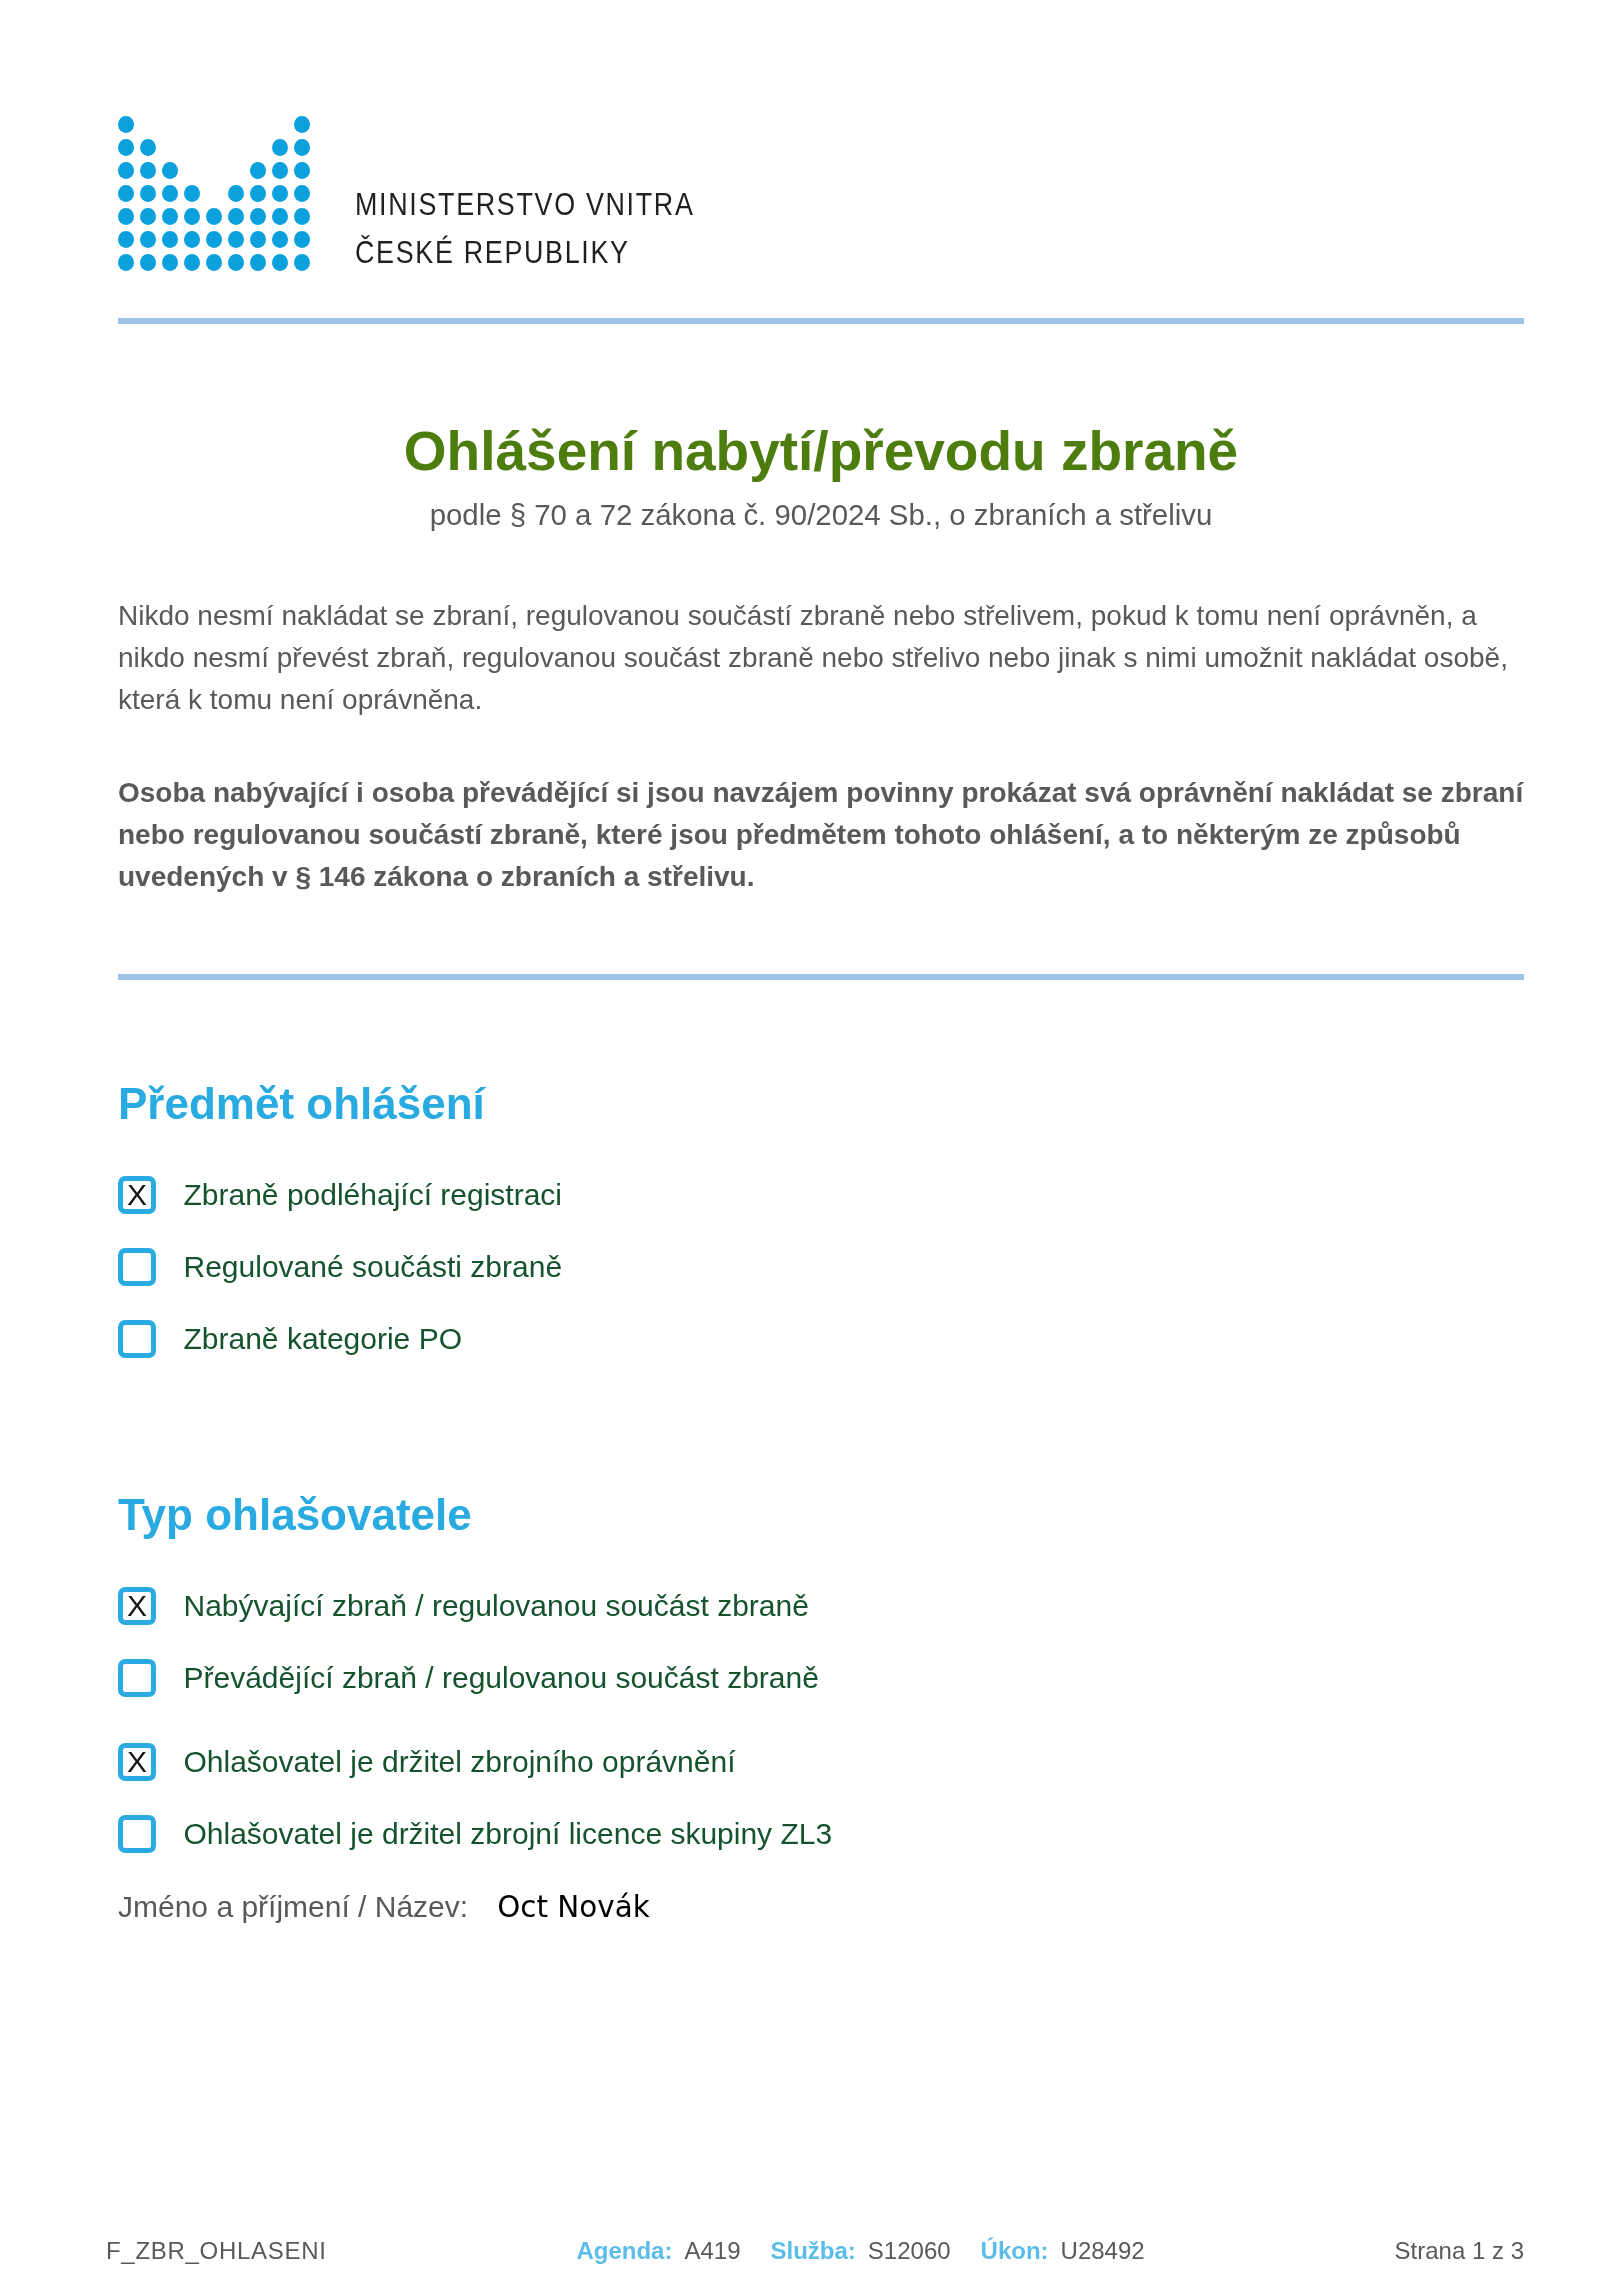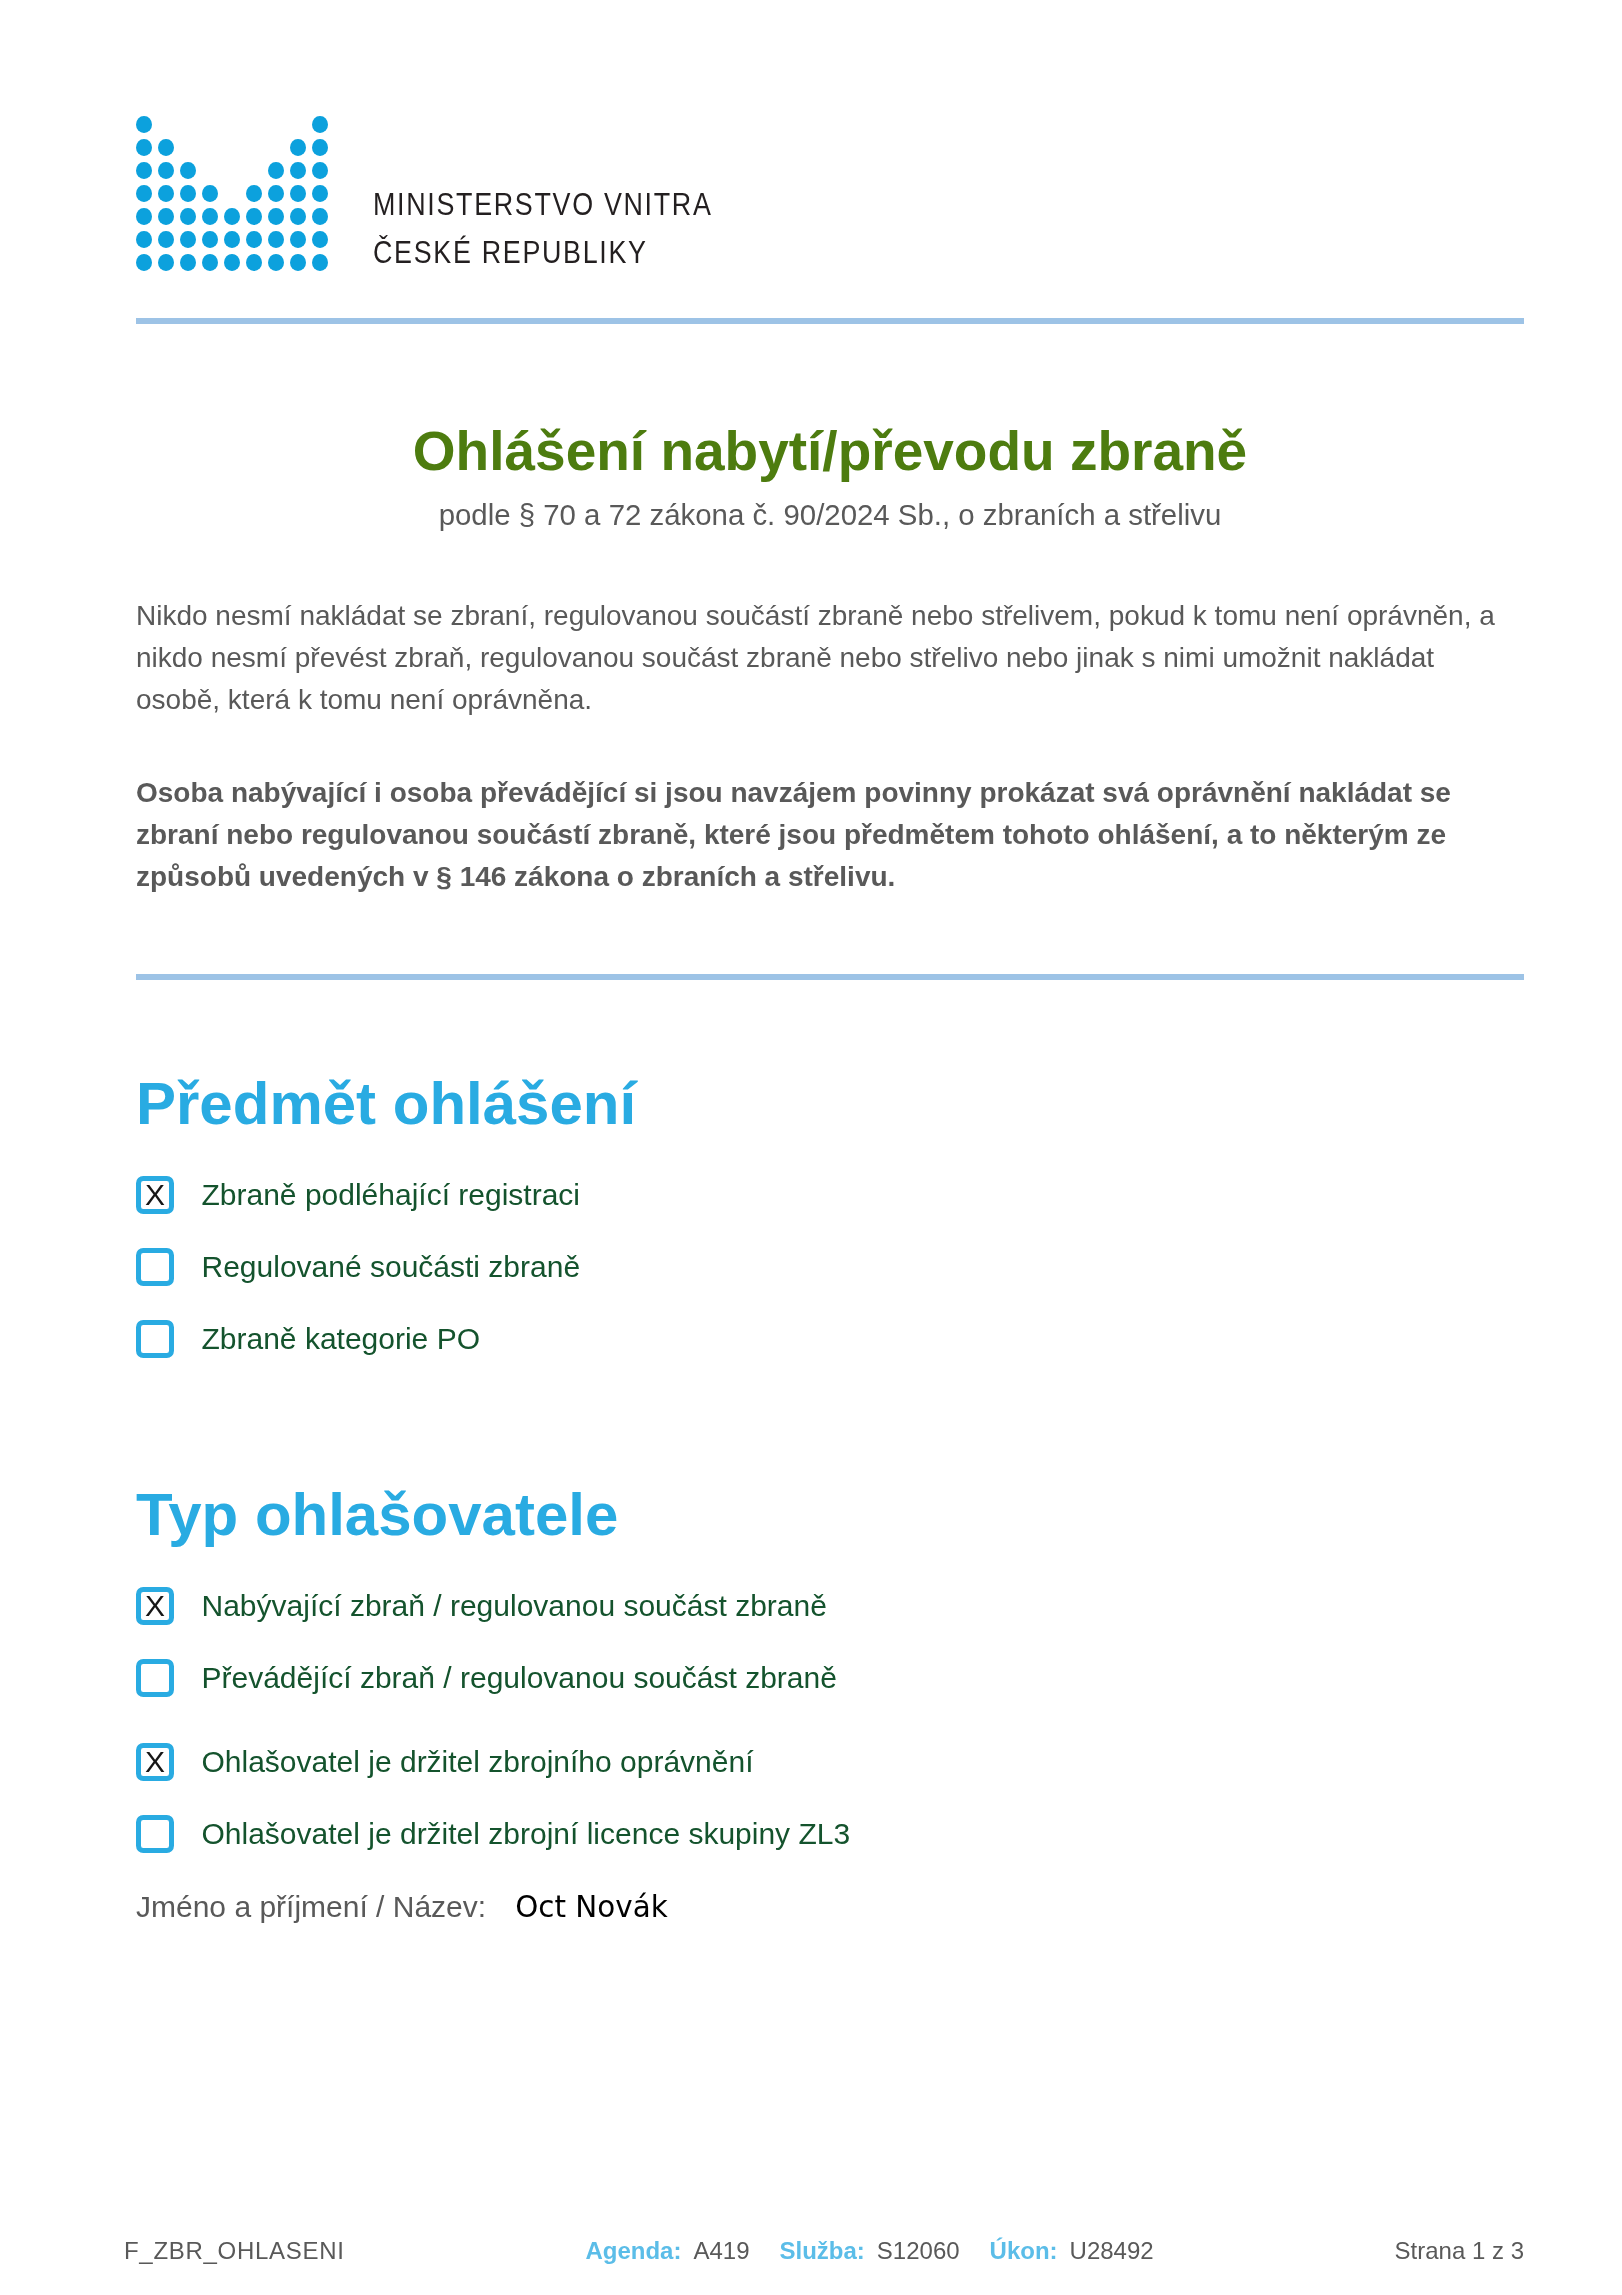--- a/index.html
+++ b/index.html
@@ -1,21 +1,21 @@
 <!DOCTYPE html>
 <html lang="cs" style="font-size:10.5px"><head>
 <meta charset="utf-8">
 <title>Ohlášení nabytí/převodu zbraně</title>
 <style>
   html,body{margin:0;padding:0;background:#ffffff;}
   body{
     width:1623px;height:2295px;position:relative;overflow:hidden;
     font-family:"Liberation Sans",sans-serif;color:#595959;
   }
-  .page{position:absolute;inset:0;padding:0 99px 14px 118px;box-sizing:border-box;margin-left:18px;}
+  .page{position:absolute;inset:0;padding:0 99px 14px 118px;box-sizing:border-box;}
 
   
   .logo{margin-top:113px;display:flex;align-items:flex-end;height:164px;}
   .dots{display:grid;grid-template-columns:repeat(9,22px);grid-auto-rows:23px;align-self:flex-start;margin-top:2.6px;}
   .dcell{display:block;width:22px;height:23px;}
   .dot{display:block;width:16.4px;height:17.7px;border-radius:50%;background:#0ca1dd;}
   .logo-text{
     margin-left:39px;margin-bottom:1.3px;
     font-size:32px;line-height:48px;letter-spacing:2px;color:#231f20;
     transform:scaleX(0.84);transform-origin:left bottom;white-space:nowrap;
@@ -28,21 +28,21 @@
 
   
   .title{margin-top:97px;text-align:center;color:#4d7c0f;font-size:55px;font-weight:700;line-height:1.1;}
   .subtitle{margin-top:17px;text-align:center;color:#595959;font-size:29.4px;}
 
   
   .para{margin-top:63px;font-size:28px;line-height:42px;color:#595959;text-align:left;}
   .para.bold{font-weight:700;margin-top:51px;}
 
   
-  .section-heading{margin:0;color:#29abe2;font-size:60px;font-weight:700;line-height:52px;}
+  .section-heading{margin:0;color:#29abe2;font-size:44px;font-weight:700;line-height:52px;}
   .mt-s1{margin-top:98px;}
   .mt-s2{margin-top:131px;}
   .mt-s3{margin-top:121px;}
 
   .cb-row{display:flex;align-items:center;gap:27.5px;height:38px;margin-top:34px;}
   .cb-row.first{margin-top:46px;}
   .cb-box{
     box-sizing:border-box;width:38px;height:38px;flex:0 0 38px;
     border:5.9px solid #29abe2;border-radius:7.2px;background:#ffffff;
     display:flex;align-items:center;justify-content:center;

